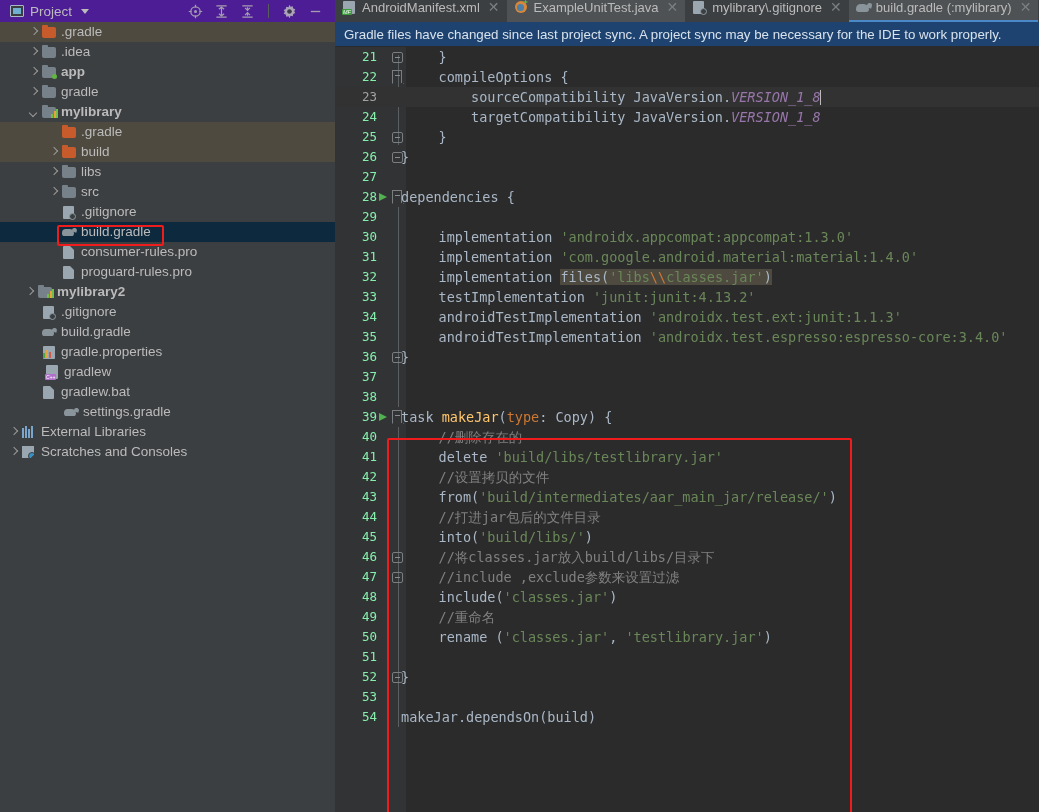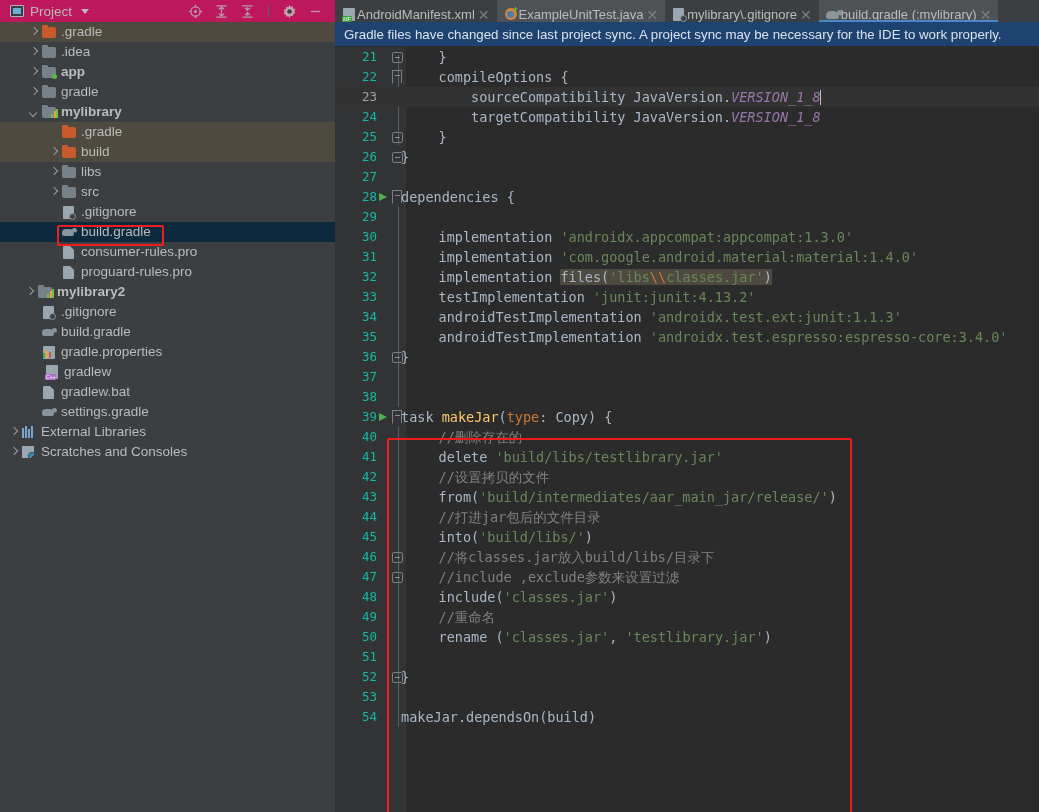--- a/index.html
+++ b/index.html
@@ -8,21 +8,21 @@
     background:#3c3f41;
     font-family:"Liberation Sans", sans-serif;
     font-size:13px;
     color:#bbbbbb;
     -webkit-font-smoothing:antialiased;
   }
   .app{position:relative;width:1039px;height:812px;display:flex;flex-direction:row;}
 
   
   .project-panel{width:335px;height:812px;background:#3c3f41;display:flex;flex-direction:column;position:relative;}
-  .panel-header{height:22px;background:#be185d;display:flex;align-items:center;padding:0 4px;flex:0 0 22px;}
+  .panel-header{height:22px;background:#4c1d95;display:flex;align-items:center;padding:0 4px;flex:0 0 22px;}
   .panel-title{display:flex;align-items:center;gap:6px;font-size:13px;color:#bbbbbb;padding-left:6px;}
   .panel-title .lbl{font-size:13.5px;}
   .hdr-spacer{flex:1;}
   .hdr-icons{display:flex;align-items:center;gap:11px;padding-right:8px;}
   .hdr-icons .ic{width:15px;height:15px;display:block;opacity:.85;}
   .vdiv{width:1px;height:14px;background:#5a5d5e;margin:0 2px;}
   .proj-icon{width:14px;height:12px;border:1.6px solid #a9b7c6;box-sizing:border-box;border-radius:1px;position:relative;background:#3c3f41;}
   .proj-icon:after{content:"";position:absolute;left:2px;top:2px;right:2px;bottom:2px;background:#6fafd2;}
   .caret-dn{width:0;height:0;border-left:4px solid transparent;border-right:4px solid transparent;border-top:5px solid #bbbbbb;margin-left:3px;}
 
@@ -75,21 +75,21 @@
   .extlib-ic i:nth-child(3){left:6px;height:9px;}
   .extlib-ic i:nth-child(4){left:9px;height:12px;}
   .scratch-ic{position:absolute;left:1px;top:2px;width:12px;height:12px;background:#9aa7b0;clip-path:polygon(0 0,100% 0,100% 70%,70% 100%,0 100%);}
   .scratch-ic:after{content:"";position:absolute;right:-2px;bottom:-2px;width:8px;height:8px;border-radius:50%;background:#3592c4;border:1px solid #3c3f41;box-sizing:border-box;}
 
   .redbox{position:absolute;border:2.5px solid #ee1c1c;border-radius:2px;pointer-events:none;box-sizing:border-box;}
 
   
   .editor-side{width:704px;height:812px;display:flex;flex-direction:column;background:#2b2b2b;position:relative;}
   .tabbar{height:22px;flex:0 0 22px;display:flex;align-items:stretch;background:#3c3f41;}
-  .tab{display:flex;align-items:flex-end;padding:0 7px 0 7px;font-size:13px;color:#bbbbbb;position:relative;background:#3c3f41;cursor:default;}
+  .tab{display:flex;align-items:flex-start;padding:0 7px 0 7px;gap:5px;font-size:13px;color:#bbbbbb;position:relative;background:#3c3f41;cursor:default;}
   .tab.alt{background:#4e5254;}
   .tab.active{background:#4e5254;}
   .tab.active:after{content:"";position:absolute;left:0;right:0;bottom:0;height:2px;background:#4a88c7;}
   .tab .tc{font-size:14px;color:#7a7f81;padding-left:3px;line-height:1;}
   .tab .ticon{width:15px;height:15px;position:relative;flex:0 0 15px;}
 
   
   .ic-manifest{position:absolute;left:1px;top:1px;width:12px;height:13px;background:#9aa7b0;border-radius:1px;}
   .ic-manifest:after{content:"MF";position:absolute;left:-1px;bottom:-1px;font-size:5.5px;line-height:6px;background:#3c9b3c;color:#fff;padding:0 1px;border-radius:1px;}
   .ic-java{position:absolute;left:1px;top:1px;width:12px;height:12px;border-radius:50%;background:#d8863a;}
@@ -104,21 +104,21 @@
   .notice{height:24px;flex:0 0 24px;background:#1e4370;color:#d8e2ec;display:flex;align-items:center;padding:0 0 0 9px;font-size:13.3px;border-bottom:1px solid #2b2b2b;}
 
   .code-area{flex:1;position:relative;background:#2b2b2b;overflow:hidden;}
   .gutter{position:absolute;left:0;top:0;bottom:0;width:56px;background:#313335;}
   .fold-rail{position:absolute;left:56px;top:0;bottom:0;width:15px;background:#313335;}
   .fold-line{position:absolute;left:63px;width:1px;background:#5c5f61;}
   .scroll-rail{position:absolute;right:0;top:0;bottom:0;width:12px;background:#2b2b2b;}
 
   .lines{position:absolute;left:0;top:0;right:0;}
   .ln{position:relative;height:20px;line-height:20px;font-family:"DejaVu Sans Mono","Liberation Mono",monospace;font-size:13.5px;white-space:pre;}
-  .ln .num{position:absolute;left:0;width:42px;text-align:right;color:#14b8a6;font-size:12.5px;}
+  .ln .num{position:absolute;left:0;width:42px;text-align:right;color:#86efac;font-size:12.5px;}
   .ln.cur .num{color:#a4a3a3;}
   .ln.cur{background:#323232;}
   .ln .code{position:absolute;left:71px;color:#a9b7c6;}
   .ln .runmark{position:absolute;left:44px;top:6px;width:0;height:0;border-left:8px solid #52b052;border-top:4.5px solid transparent;border-bottom:4.5px solid transparent;}
   .ln .fold{position:absolute;left:57px;top:5px;width:11px;height:11px;box-sizing:border-box;}
   .ln .fold.plain{border:1px solid #7b7e80;border-radius:2px;}
   .ln .fold.plain:after{content:"";position:absolute;left:2px;top:4px;width:5px;height:1px;background:#8a8d8f;}
   .ln .fold.bot{border:1px solid #7b7e80;border-radius:2px;}
   .ln .fold.bot:after{content:"";position:absolute;left:2px;top:4px;width:5px;height:1px;background:#8a8d8f;}
   .ln .fold.tip{width:10px;height:13px;border:1px solid #7b7e80;border-bottom:none;background:transparent;position:absolute;left:57px;top:3px;}
@@ -332,21 +332,21 @@
       </div>
 
       <div class="row" style="padding-left:41px">
         <span class="ic">
             <i class="file-ic"></i>
           </span>
         <span class="label">gradlew.bat</span>
       </div>
 
 
-      <div class="row" style="padding-left:41px">
+      <div class="row" style="padding-left:63px">
         <span class="ic">
             <i class="gradle-ic"></i>
           </span>
         <span class="label">settings.gradle</span>
       </div>
 
       <div class="row" style="padding-left:8px">
         <span class="arrow r"></span>
         <span class="ic">
             <i class="extlib-ic">

